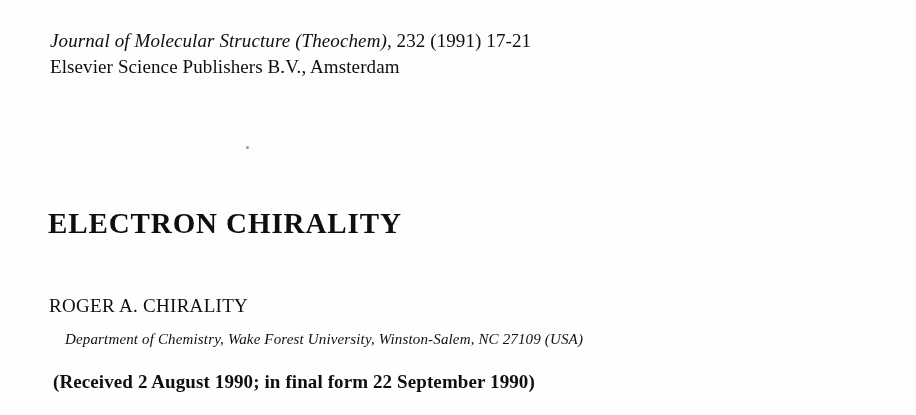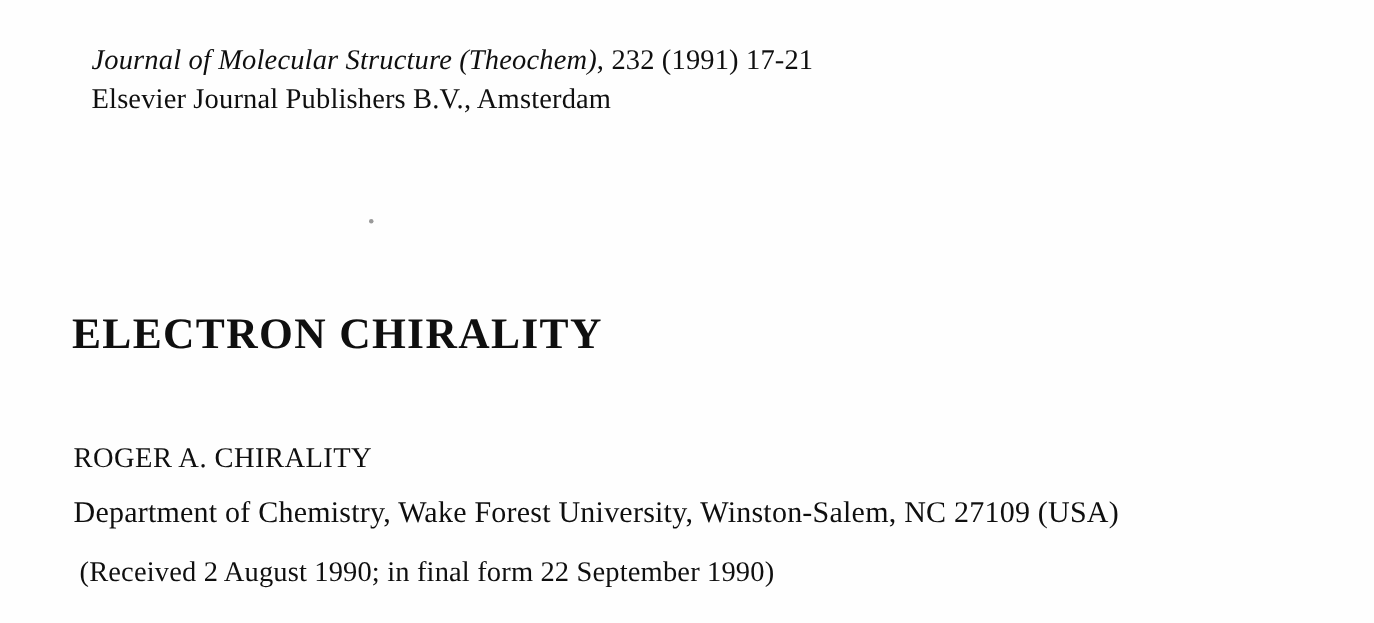--- a/index.html
+++ b/index.html
@@ -15,21 +15,21 @@
     overflow: hidden;
   }
   .page {
     position: relative;
     width: 916px;
     height: 415px;
     background: #fefefe;
   }
   .journal-header {
     position: absolute;
-    left: 61px;
+    left: 50px;
     top: 28px;
     width: 820px;
   }
   .journal-line {
     font-size: 19px;
     line-height: 26px;
     letter-spacing: 0.1px;
     white-space: nowrap;
   }
   .journal-line .ital {
@@ -45,52 +45,54 @@
   }
   .author {
     position: absolute;
     left: 49px;
     top: 295px;
     font-size: 19px;
     letter-spacing: 0.3px;
   }
   .affiliation {
     position: absolute;
-    left: 49px;
+    left: 65px;
     top: 331px;
-    font-size: 20px;
+    font-size: 15px;
+    font-style: italic;
     letter-spacing: 0.15px;
     white-space: nowrap;
   }
   .received {
     position: absolute;
     left: 53px;
     top: 371px;
     font-size: 19px;
     letter-spacing: 0.1px;
     white-space: nowrap;
+    font-weight: bold;
   }
   .speck {
     position: absolute;
     left: 246px;
     top: 146px;
     width: 3px;
     height: 3px;
     background: #9a9a9a;
     border-radius: 50%;
   }
 </style>
 </head>
 <body>
 
 <div class="page">
 
   <div class="journal-header">
     <div class="journal-line"><span class="ital">Journal of Molecular Structure (Theochem)</span><span>, 232 (1991) 17-21</span></div>
-    <div class="journal-line">Elsevier Journal Publishers B.V., Amsterdam</div>
+    <div class="journal-line">Elsevier Science Publishers B.V., Amsterdam</div>
   </div>
 
   <div class="speck"></div>
 
   <h1 class="title">ELECTRON CHIRALITY</h1>
 
   <div class="author">ROGER A. CHIRALITY</div>
 
   <div class="affiliation">Department of Chemistry, Wake Forest University, Winston-Salem, NC 27109 (USA)</div>
 

